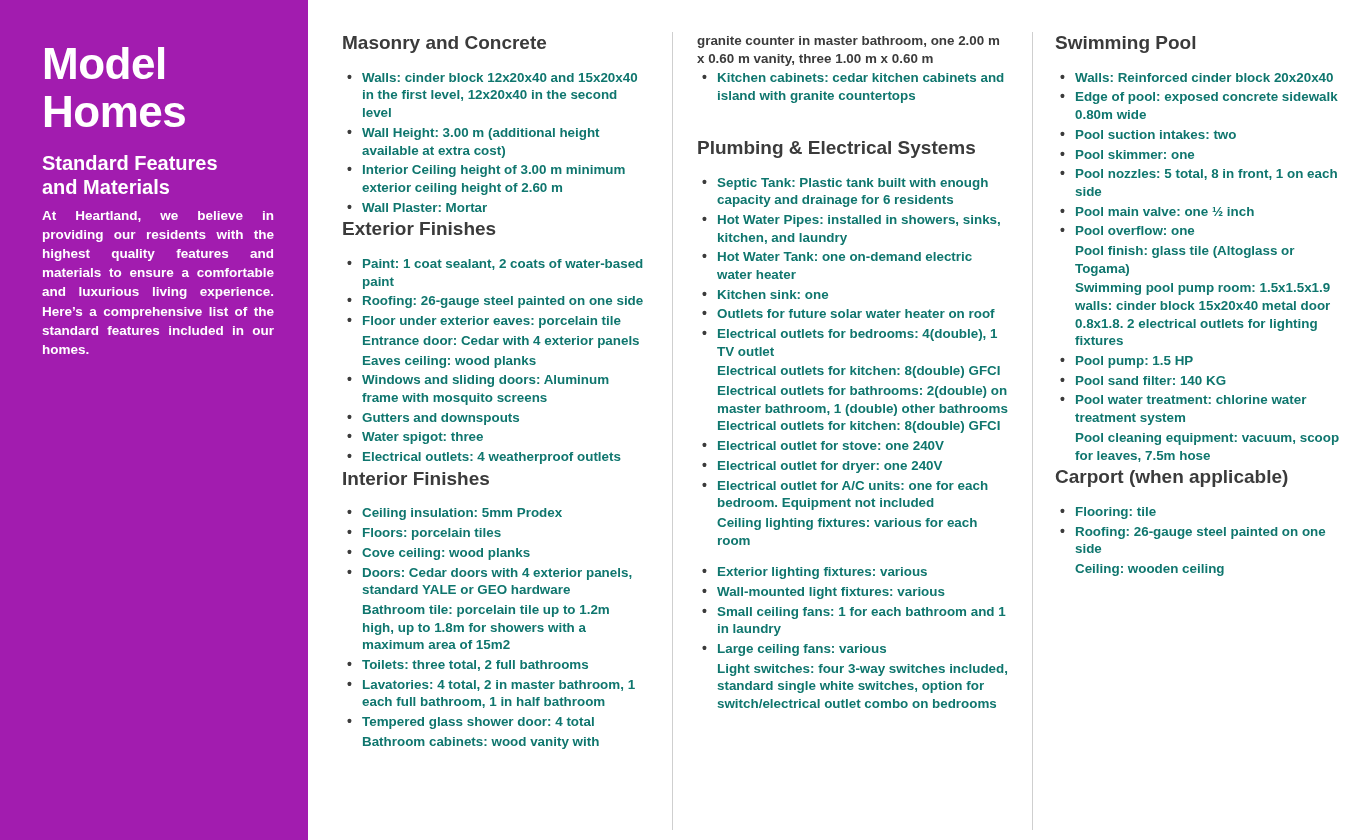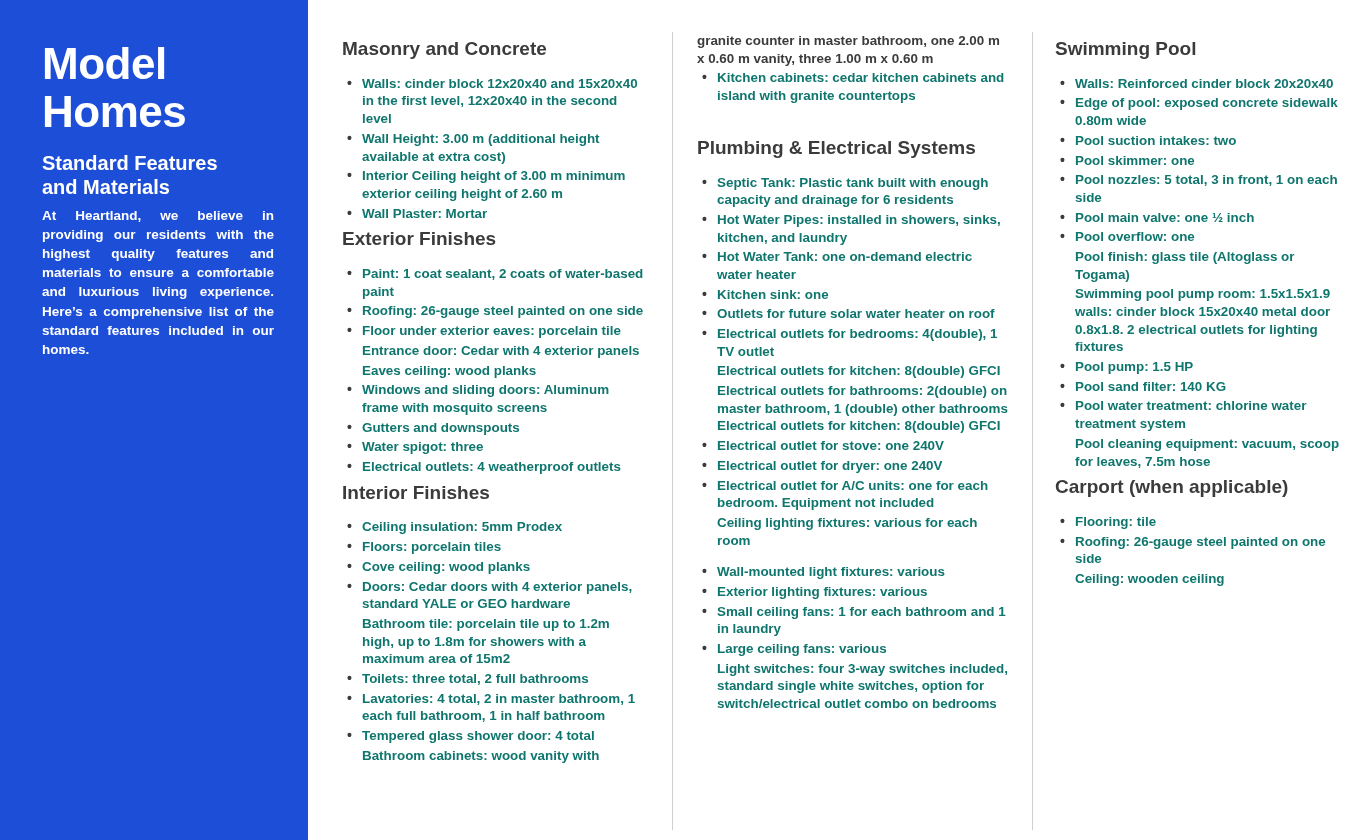--- a/index.html
+++ b/index.html
@@ -18,21 +18,21 @@
     position: relative;
     width: 1368px;
     height: 840px;
     display: flex;
   }
 
   
   .sidebar {
     width: 308px;
     height: 840px;
-    background: #1d4ed8;
+    background: #a21caf;
     box-sizing: border-box;
     padding: 40px 34px 0 42px;
     color: #ffffff;
     flex: 0 0 308px;
   }
   .sidebar-title {
     font-size: 44px;
     line-height: 1.08;
     font-weight: bold;
     letter-spacing: -0.5px;
@@ -68,21 +68,21 @@
     position: relative;
   }
   .col1 { width: 330px; padding-right: 28px; }
   .col2 { width: 360px; padding: 0 22px 0 24px; border-left: 1px solid #cfcfcf; }
   .col3 { width: 318px; padding-left: 22px; border-left: 1px solid #cfcfcf; }
 
   h2.sec {
     font-size: 19px;
     font-weight: bold;
     color: #3b3b3b;
-    margin: 6px 0 14px 0;
+    margin: 0 0 14px 0;
     line-height: 1.2;
   }
   .sec-gap { margin-top: 28px; }
 
   ul.items {
     margin: 0 0 0 0;
     padding: 0 0 0 18px;
     list-style: none;
   }
   ul.items li {
@@ -188,36 +188,36 @@
         <li>Outlets for future solar water heater on roof</li>
         <li>Electrical outlets for bedrooms: 4(double), 1 TV outlet</li>
         <li class="nobullet">Electrical outlets for kitchen: 8(double) GFCI</li>
         <li class="nobullet">Electrical outlets for bathrooms: 2(double) on master bathroom, 1 (double) other bathrooms Electrical outlets for kitchen: 8(double) GFCI</li>
         <li>Electrical outlet for stove: one 240V</li>
         <li>Electrical outlet for dryer: one 240V</li>
         <li>Electrical outlet for A/C units: one for each bedroom. Equipment not included</li>
         <li class="nobullet">Ceiling lighting fixtures: various for each room</li>
       </ul>
       <ul class="items" style="margin-top:14px;">
+        <li>Exterior lighting fixtures: various</li>
         <li>Wall-mounted light fixtures: various</li>
-        <li>Exterior lighting fixtures: various</li>
         <li>Small ceiling fans: 1 for each bathroom and 1 in laundry</li>
         <li>Large ceiling fans: various</li>
         <li class="nobullet">Light switches: four 3-way switches included, standard single white switches, option for switch/electrical outlet combo on bedrooms</li>
       </ul>
     </section>
 
     <section class="col col3">
       <h2 class="sec">Swimming Pool</h2>
       <ul class="items">
         <li>Walls: Reinforced cinder block 20x20x40</li>
         <li>Edge of pool: exposed concrete sidewalk 0.80m wide</li>
         <li>Pool suction intakes: two</li>
         <li>Pool skimmer: one</li>
-        <li>Pool nozzles: 5 total, 3 in front, 1 on each side</li>
+        <li>Pool nozzles: 5 total, 8 in front, 1 on each side</li>
         <li>Pool main valve: one ½ inch</li>
         <li>Pool overflow: one</li>
         <li class="nobullet">Pool finish: glass tile (Altoglass or Togama)</li>
         <li class="nobullet">Swimming pool pump room: 1.5x1.5x1.9 walls: cinder block 15x20x40 metal door 0.8x1.8. 2 electrical outlets for lighting fixtures</li>
         <li>Pool pump: 1.5 HP</li>
         <li>Pool sand filter: 140 KG</li>
         <li>Pool water treatment: chlorine water treatment system</li>
         <li class="nobullet">Pool cleaning equipment: vacuum, scoop for leaves, 7.5m hose</li>
       </ul>
 

